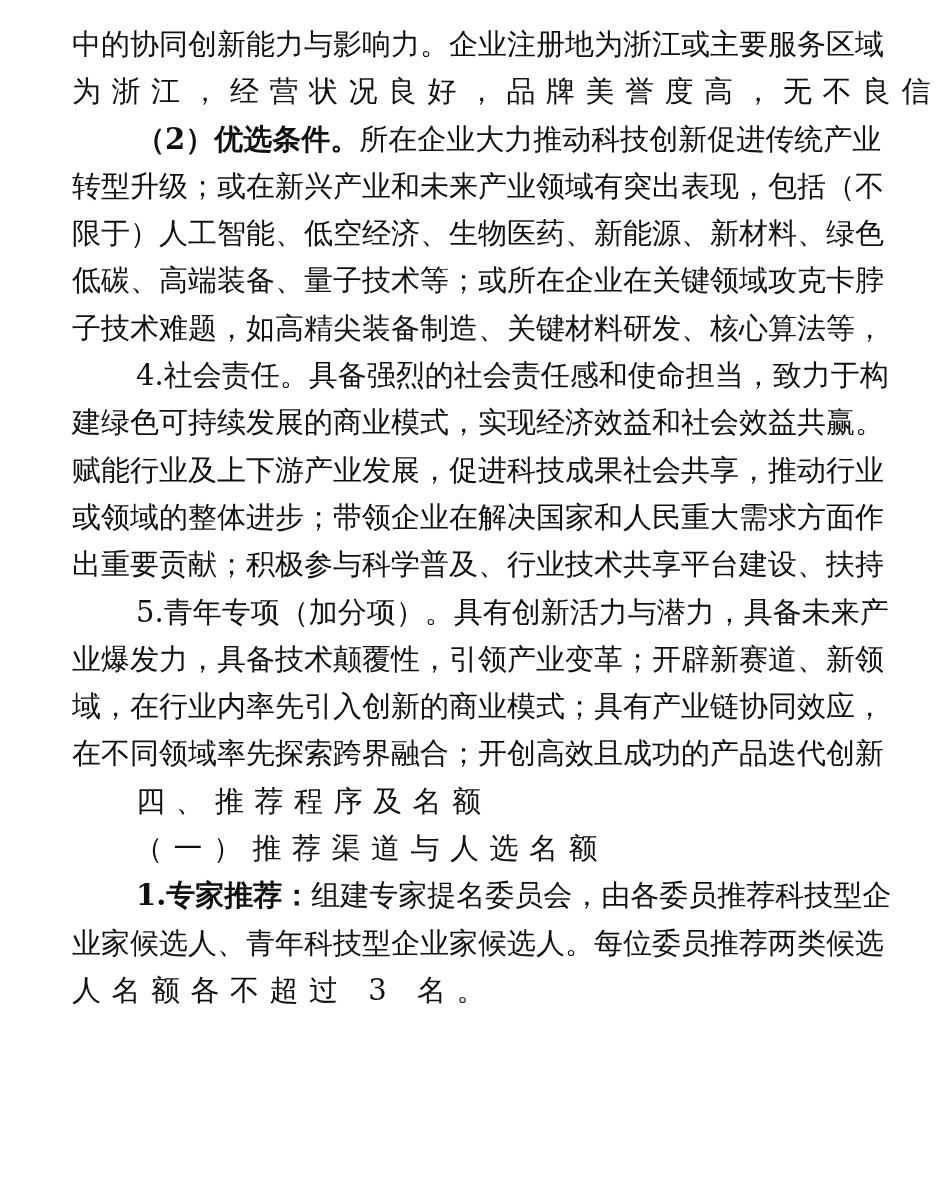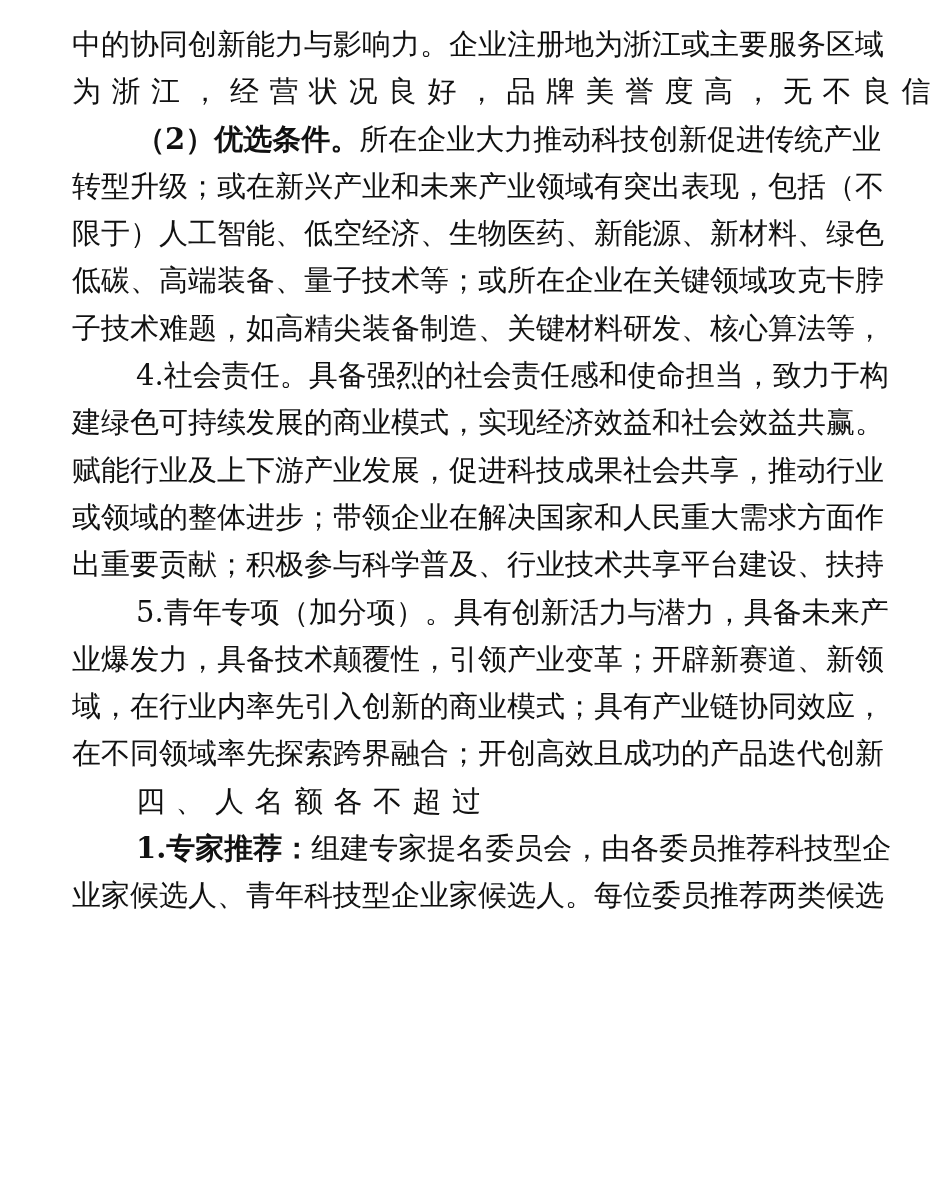--- a/index.html
+++ b/index.html
@@ -496,21 +496,26 @@
         <span class="ch">产</span>
         <span class="ch">品</span>
         <span class="ch">迭</span>
         <span class="ch">代</span>
         <span class="ch">创</span>
         <span class="ch">新</span>
       </div>
     </div>
     <div>
       <div class="line last indent">
-        <span>四、人名额各不超过</span>
+        <span>四、推荐程序及名额</span>
+      </div>
+    </div>
+    <div>
+      <div class="line last indent-sm">
+        <span>（一）推荐渠道与人选名额</span>
       </div>
     </div>
     <div>
       <div class="line indent">
         <span class="ch bold">1</span>
         <span class="ch bold">.</span>
         <span class="ch bold"> </span>
         <span class="ch bold">专</span>
         <span class="ch bold">家</span>
         <span class="ch bold">推</span>
@@ -560,14 +565,17 @@
         <span class="ch">位</span>
         <span class="ch">委</span>
         <span class="ch">员</span>
         <span class="ch">推</span>
         <span class="ch">荐</span>
         <span class="ch">两</span>
         <span class="ch">类</span>
         <span class="ch">候</span>
         <span class="ch">选</span>
       </div>
+      <div class="line last">
+        <span>人名额各不超过 3 名。</span>
+      </div>
     </div>
   </div>
 
 </body></html>

